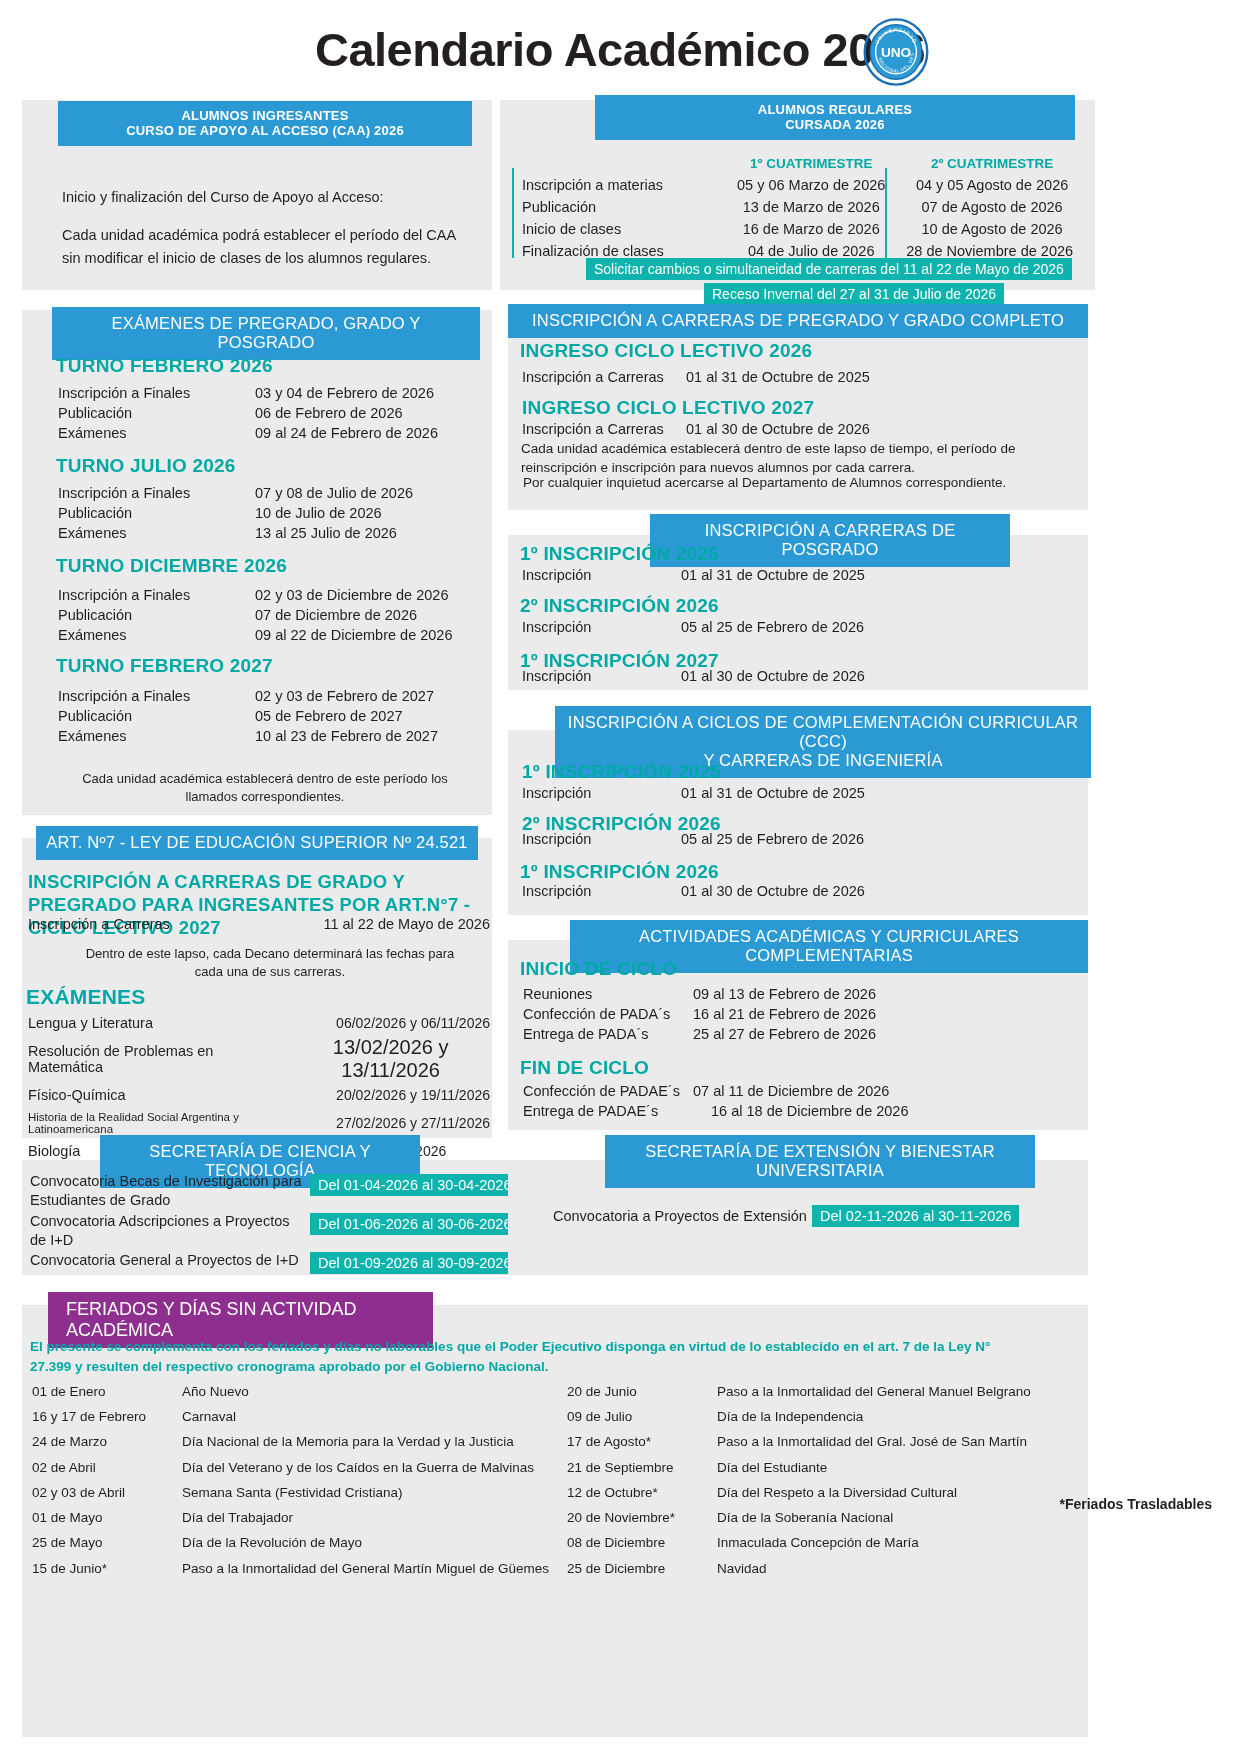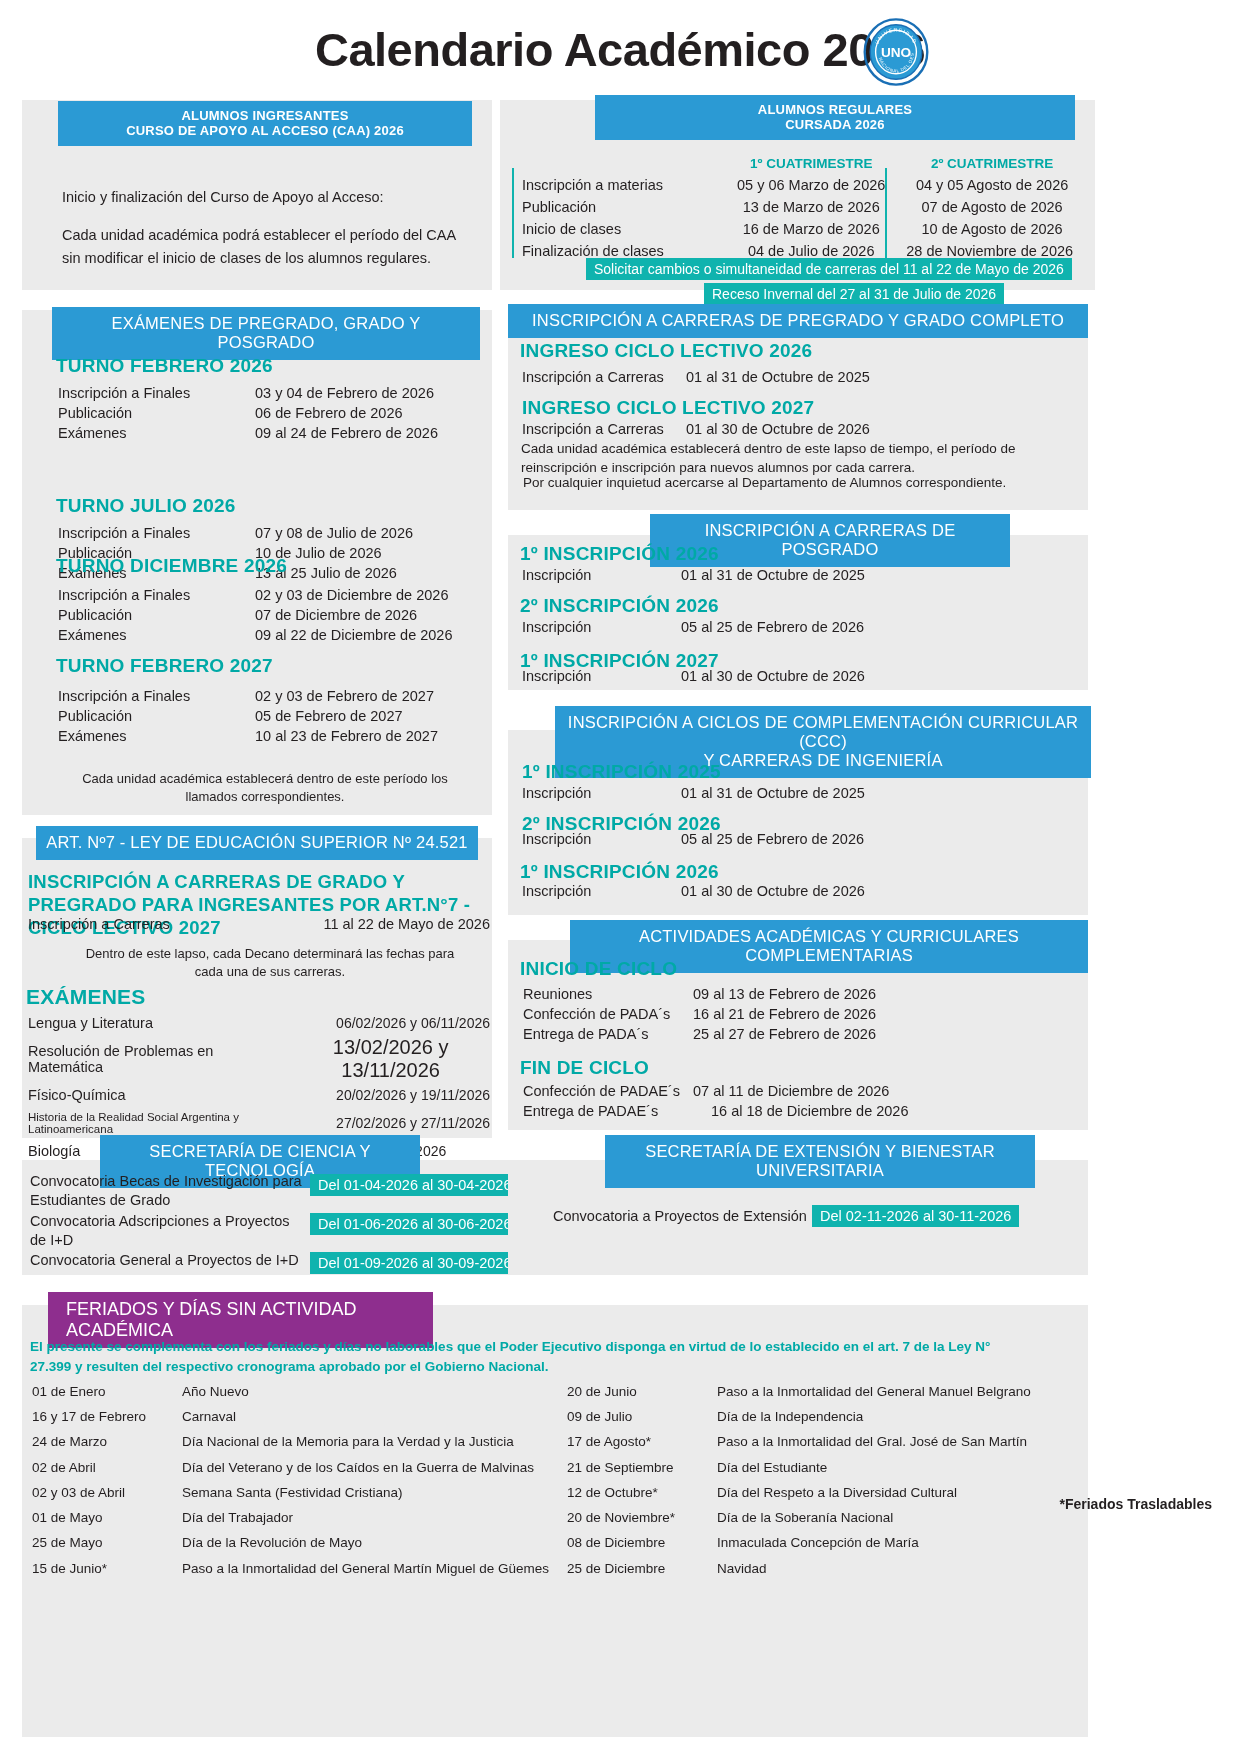--- a/index.html
+++ b/index.html
@@ -176,21 +176,21 @@
             <td>06 de Febrero de 2026</td>
           </tr>
       <tr>
             <td>Exámenes</td>
             <td>09 al 24 de Febrero de 2026</td>
           </tr>
     </tbody>
       </table>
   </div>
 
-  <div class="exam-block" style="top:455px;margin-top:40px;">
+  <div class="exam-block" style="top:455px;">
     <div class="hdr-teal big">TURNO JULIO 2026</div>
     <table style="margin-top:5px">
       <tbody>
           <tr>
             <td style="width:195px">Inscripción a Finales</td>
             <td>07 y 08 de Julio de 2026</td>
           </tr>
       <tr>
             <td>Publicación</td>
             <td>10 de Julio de 2026</td>

